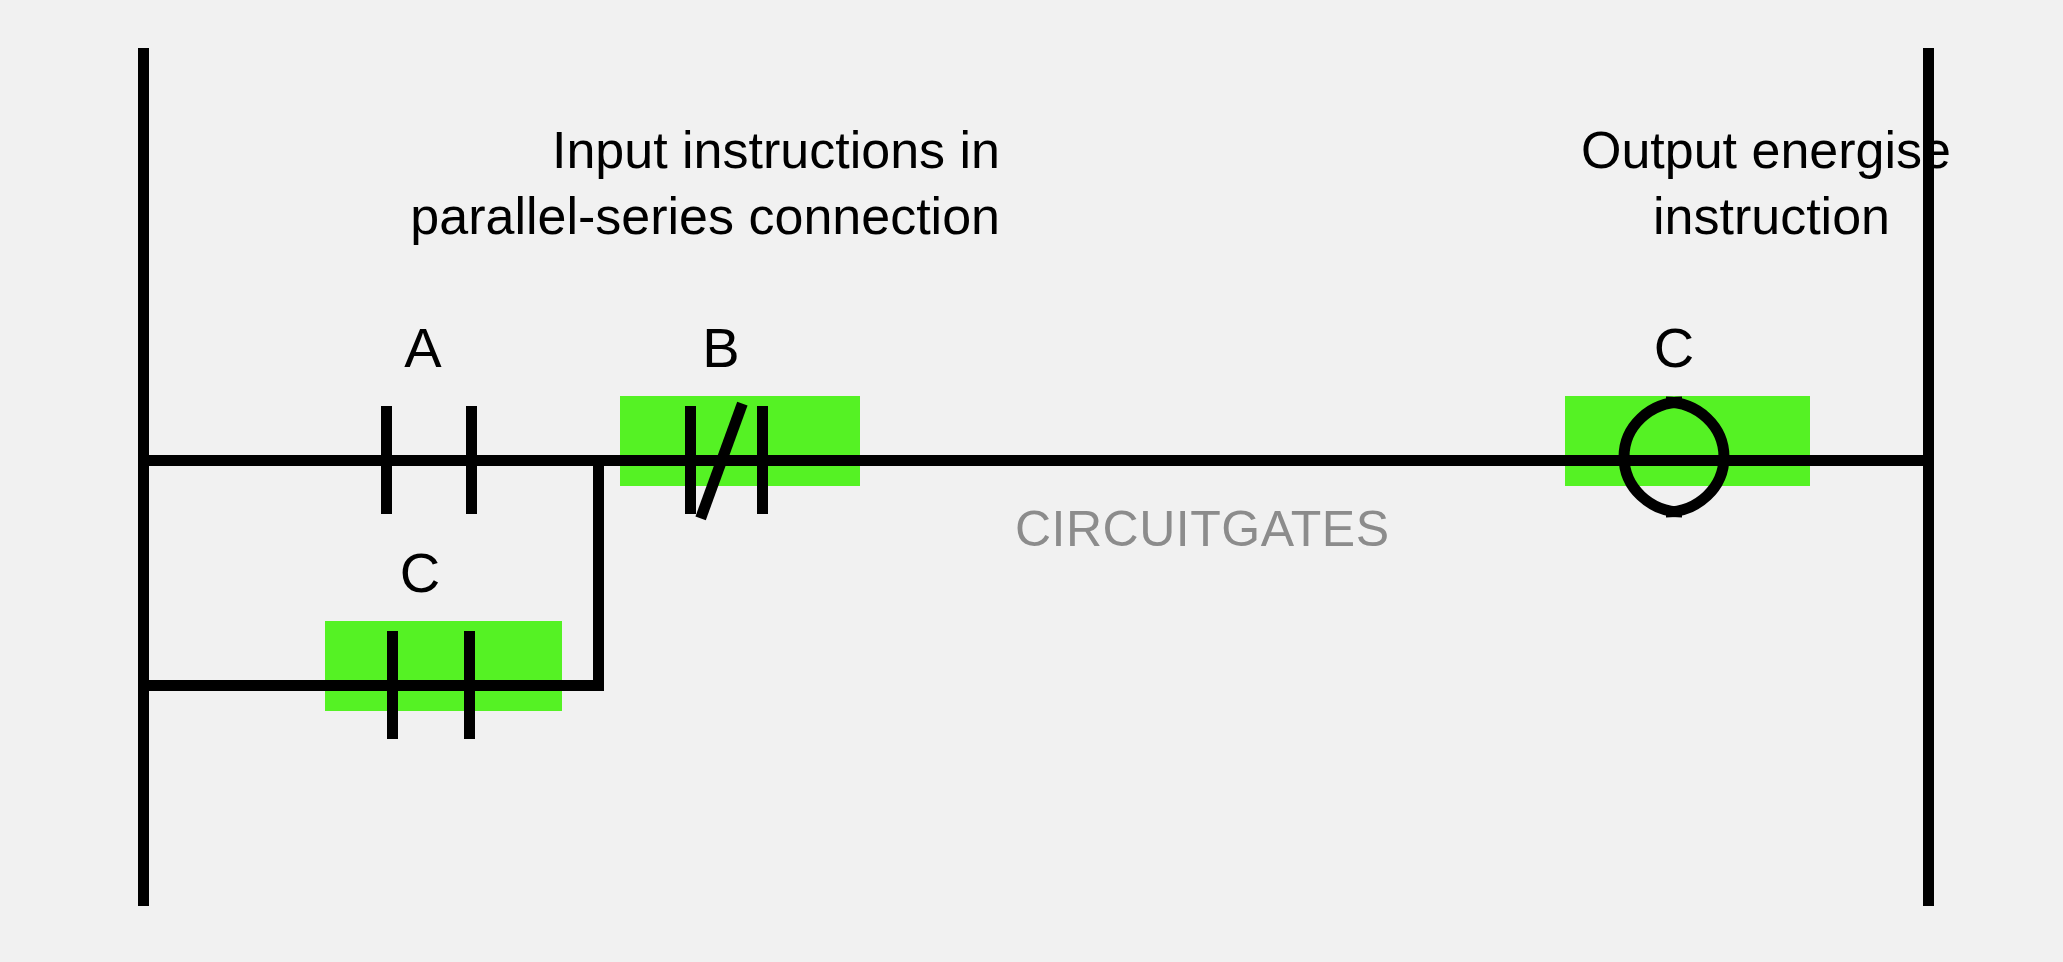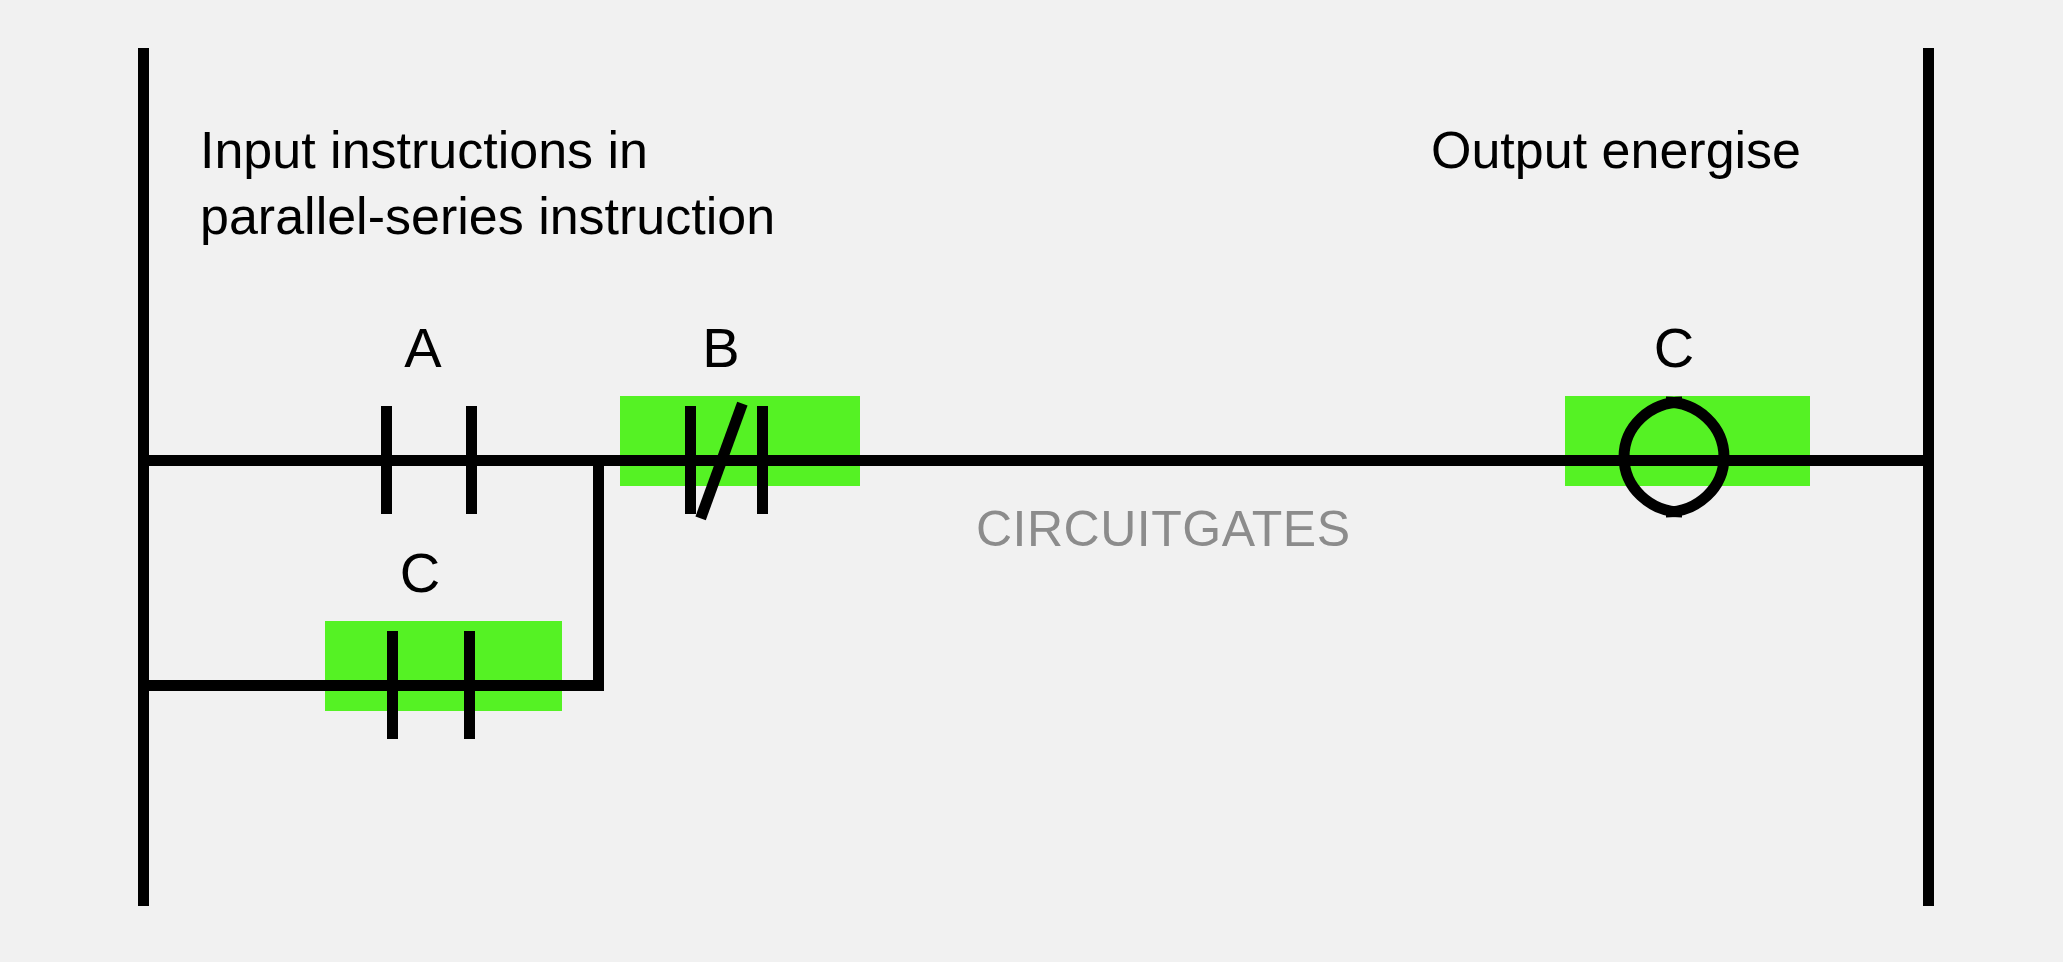--- a/index.html
+++ b/index.html
@@ -65,21 +65,21 @@
   .label {
     position: absolute;
     color: #000000;
     font-family: "Liberation Sans", "DejaVu Sans", sans-serif;
     font-weight: 400;
     white-space: pre;
     line-height: 1.18;
   }
   .caption {
     font-size: 52px;
-    text-align: left;
+    text-align: right;
   }
   .tagname {
     font-size: 56px;
     text-align: center;
   }
   .watermark {
     position: absolute;
     color: #8c8c8c;
     font-size: 50px;
     font-family: "Liberation Sans", "DejaVu Sans", sans-serif;
@@ -124,19 +124,20 @@
 
   <div class="coil" style="left:1604px; top:396px;">
     <svg width="140" height="122" viewBox="0 0 140 122">
       <path d="M 78 6 A 58 55 0 0 0 78 116" fill="none" stroke="#000000" stroke-width="11" stroke-linecap="butt"></path>
       <path d="M 62 6 A 58 55 0 0 1 62 116" fill="none" stroke="#000000" stroke-width="11" stroke-linecap="butt"></path>
     </svg>
   </div>
   <div class="label tagname" style="left:1604px; top:315px; width:140px;">C</div>
 
   <div class="label caption" style="left:200px; top:120px; width:800px;">Input instructions in</div>
-  <div class="label caption" style="left:200px; top:186px; width:800px;">parallel-series instruction</div>
+  <div class="label caption" style="left:200px; top:186px; width:800px;">parallel-series connection</div>
 
   <div class="label caption" style="left:1431px; top:120px; width:520px;">Output energise</div>
+  <div class="label caption" style="left:1370px; top:186px; width:520px;">instruction</div>
 
-  <div class="watermark" style="left:976px; top:500px;">CIRCUITGATES</div>
+  <div class="watermark" style="left:1015px; top:500px;">CIRCUITGATES</div>
 
 </div>
 
 </body></html>

